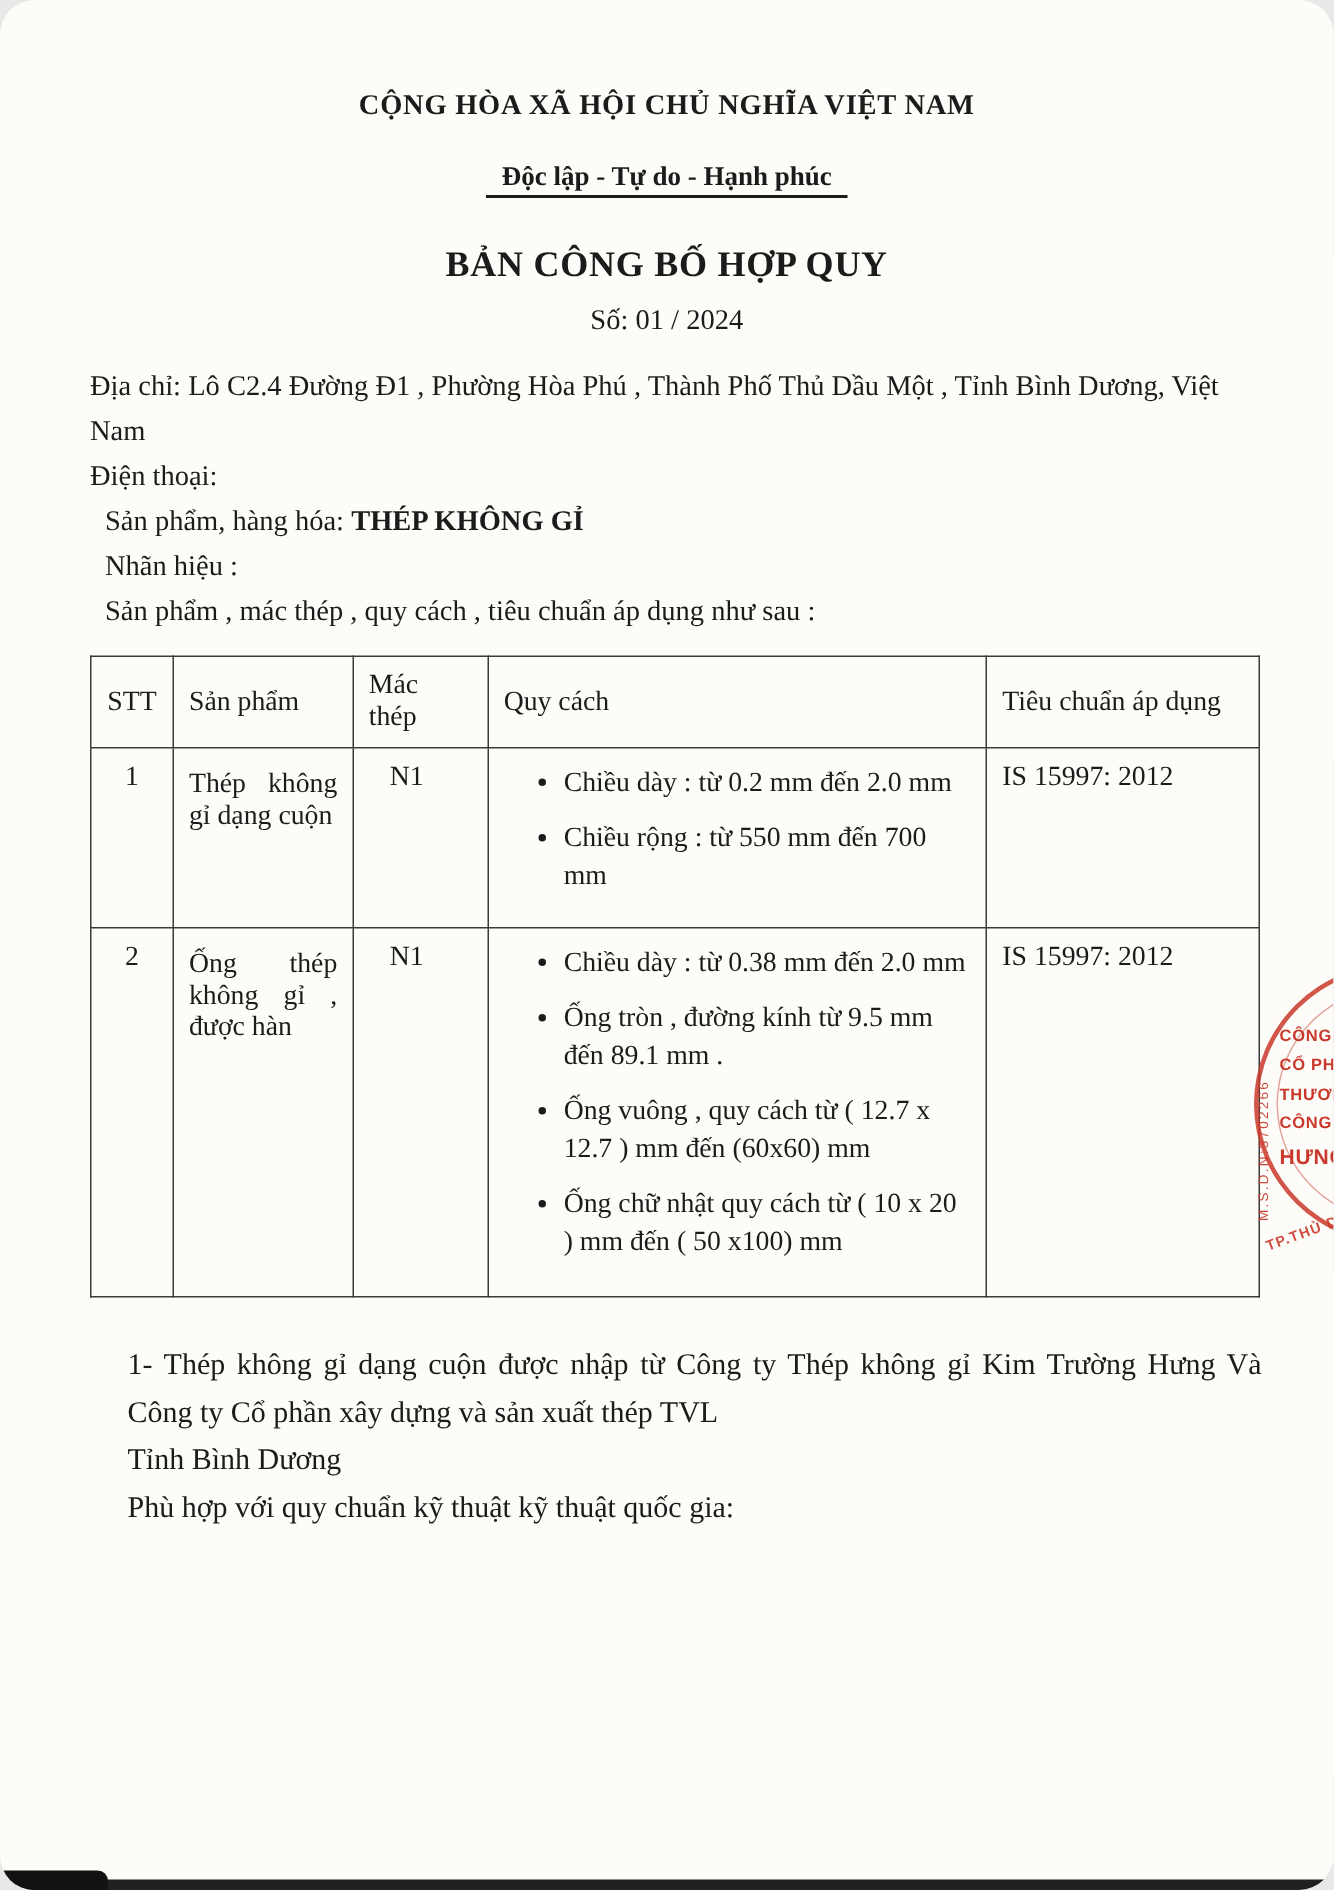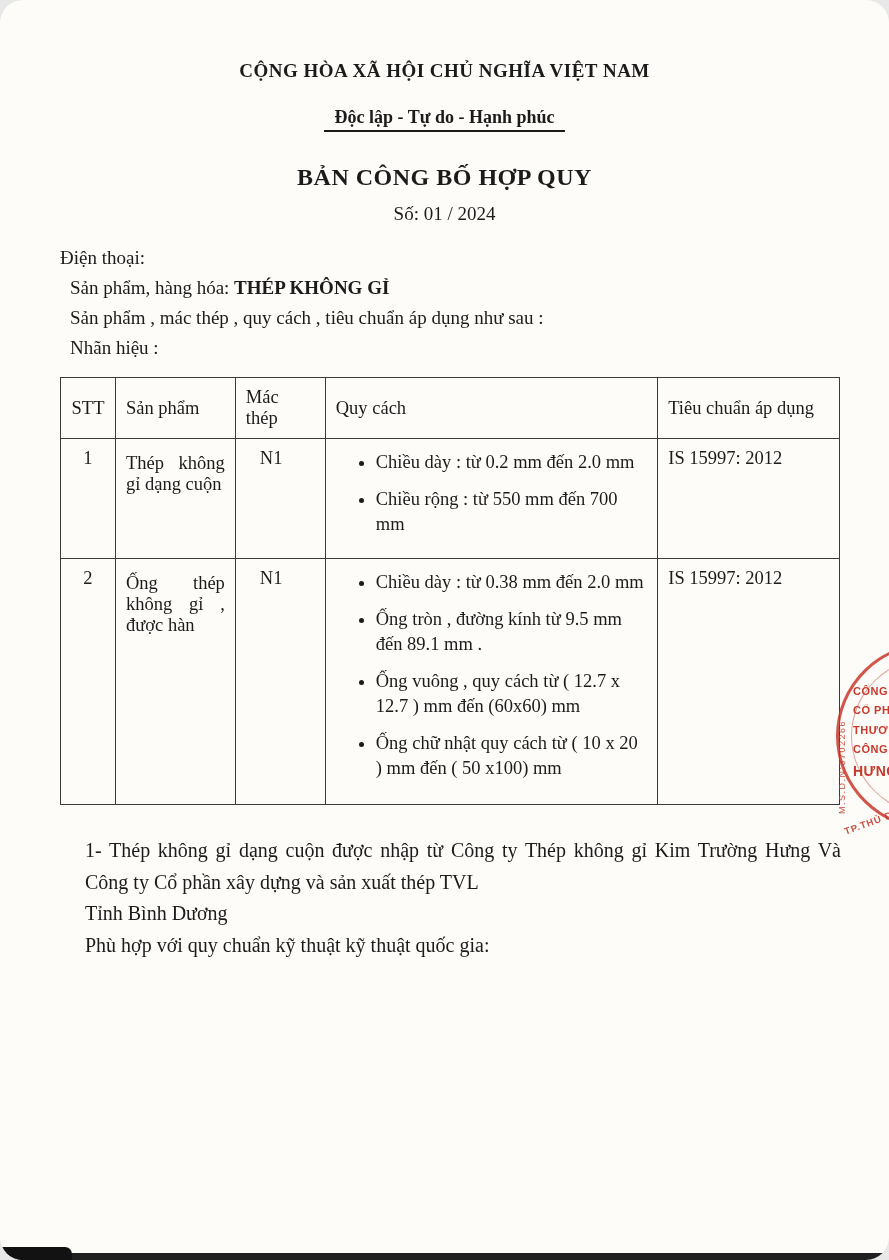--- a/index.html
+++ b/index.html
@@ -132,24 +132,25 @@
 
   <div class="nat-header">
     <div class="nh1">CỘNG HÒA XÃ HỘI CHỦ NGHĨA VIỆT NAM</div><br>
     <div class="nh2">Độc lập - Tự do - Hạnh phúc</div>
   </div>
 
   <div class="doc-title">BẢN CÔNG BỐ HỢP QUY</div>
   <div class="doc-number">Số: 01 / 2024</div>
 
   <div class="info">
+    <p class="para">Địa chỉ: Lô C2.4 Đường Đ1 , Phường Hòa Phú , Thành Phố Thủ Dầu Một , Tỉnh Bình Dương, Việt Nam</p>
     <p class="para">Điện thoại:</p>
     <p class="para indent1"><span>Sản phẩm, hàng hóa: </span><span class="product-bold">THÉP KHÔNG GỈ</span></p>
+    <p class="para indent1">Nhãn hiệu :</p>
     <p class="para indent1">Sản phẩm , mác thép , quy cách , tiêu chuẩn áp dụng như sau :</p>
-    <p class="para indent1">Nhãn hiệu :</p>
   </div>
 
   <table class="spec-table">
     <thead>
       <tr>
         <th class="c-stt">STT</th>
         <th class="c-sp">Sản phẩm</th>
         <th class="c-mt">Mác thép</th>
         <th class="c-qc">Quy cách</th>
         <th class="c-tc">Tiêu chuẩn áp dụng</th>

